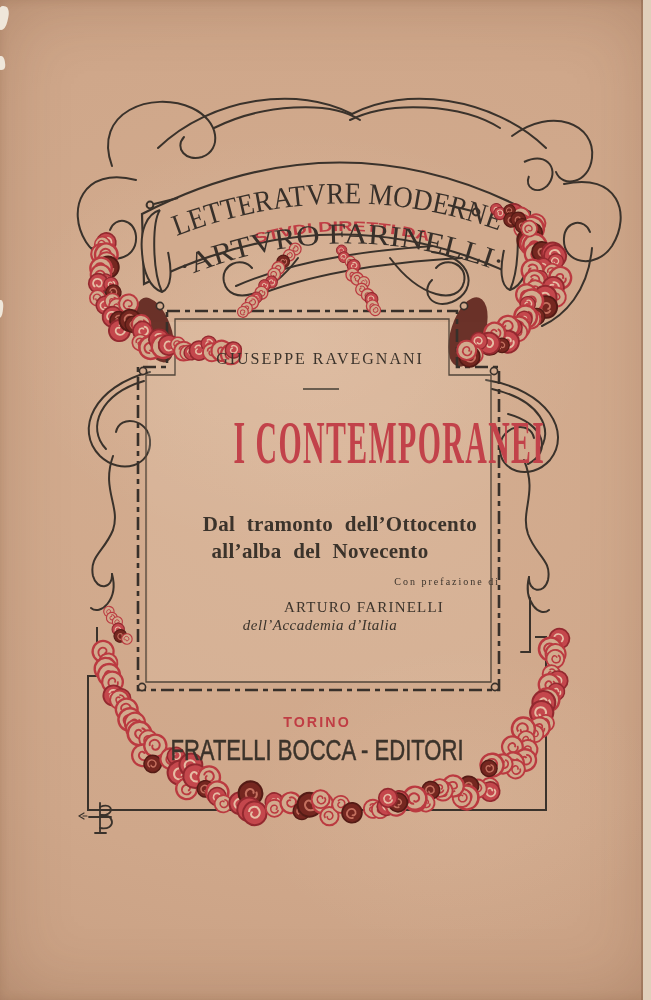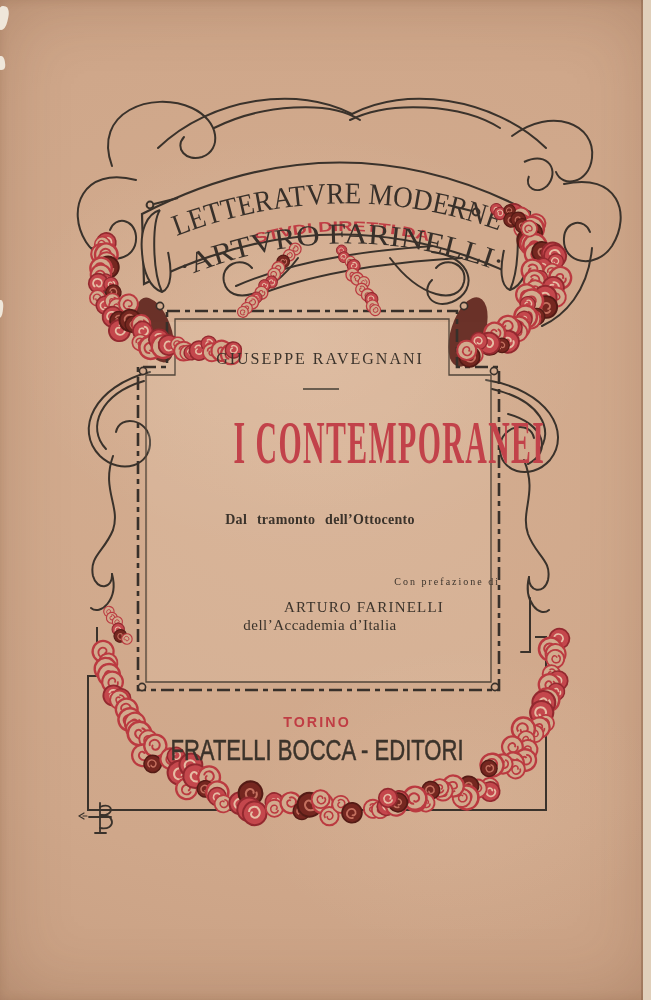--- a/index.html
+++ b/index.html
@@ -13,25 +13,25 @@
     box-shadow: inset 0 0 70px rgba(92,52,28,.22), inset 0 0 10px rgba(92,52,28,.15);
   }
   .art{position:absolute;left:0;top:0;}
   .t{position:absolute;text-align:center;color:#3b332b;}
   .boxw{left:140px;width:360px;}
   .impw{left:88px;width:458px;}
   .author{top:350px;font-size:16px;letter-spacing:2px;}
   .rule{position:absolute;left:303px;top:388px;width:36px;height:2px;background:#6a5d4f;}
   .title{top:411px;font-size:62px;font-weight:bold;letter-spacing:3px;color:#c2424a;
          transform:scaleX(.48);line-height:1;white-space:nowrap;}
-  .sub1{top:512px;font-size:14px;font-weight:bold;word-spacing:6px;letter-spacing:.3px;}
+  .sub1{top:512px;font-size:21px;font-weight:bold;word-spacing:6px;letter-spacing:.3px;margin-left:20px;}
   .sub2{top:539px;font-size:21px;font-weight:bold;word-spacing:6px;letter-spacing:.3px;}
   .pref1{top:576px;font-size:10px;letter-spacing:2px;text-align:right;}
   .pref2{top:599px;font-size:15px;letter-spacing:1.2px;padding-left:44px;}
-  .pref3{top:617px;font-size:15px;letter-spacing:.5px;}
+  .pref3{top:617px;font-size:15px;letter-spacing:.5px;font-style:italic;}
   .city{top:713px;font-size:15px;font-weight:bold;letter-spacing:2.2px;color:#c03d44;
         font-family:"Liberation Sans","DejaVu Sans",sans-serif;transform:scaleX(.95);}
   .pub{top:734px;font-size:29px;letter-spacing:0;color:#3b332b;white-space:nowrap;
        font-family:"Liberation Sans","DejaVu Sans",sans-serif;
        transform:scaleX(.76);-webkit-text-stroke:.5px #3b332b;}
   .edge-right{position:absolute;top:0;left:641px;width:10px;height:1000px;
        background:linear-gradient(90deg, rgba(97,60,35,.28) 0 2px, #e0cfba 2px 100%);}
   .fleck{position:absolute;background:#efe7da;border-radius:40%;}
   .f1{left:-4px;top:6px;width:12px;height:24px;transform:rotate(12deg);}
   .f2{left:-3px;top:56px;width:8px;height:14px;transform:rotate(-8deg);}
@@ -367,20 +367,21 @@
           <use href="#rose-dark" transform="translate(120.4,635.9) rotate(159) scale(0.91)"></use>
           <use href="#rose-line" transform="translate(126.9,639.0) rotate(311) scale(0.75)"></use>
         </g>
       </g>
   </svg>
 
   <div class="t boxw author">GIUSEPPE RAVEGNANI</div>
   <div class="rule"></div>
   <div class="t boxw title">I CONTEMPORANEI</div>
   <div class="t boxw sub1">Dal tramonto dell’Ottocento</div>
+  <div class="t boxw sub2">all’alba del Novecento</div>
   <div class="t boxw pref1">Con prefazione di</div>
   <div class="t boxw pref2">ARTURO FARINELLI</div>
   <div class="t boxw pref3">dell’Accademia d’Italia</div>
   <div class="t impw city">TORINO</div>
   <div class="t impw pub">FRATELLI BOCCA - EDITORI</div>
 
   <div class="edge-right"></div>
   <div class="fleck f1"></div>
   <div class="fleck f2"></div>
   <div class="fleck f3"></div>

